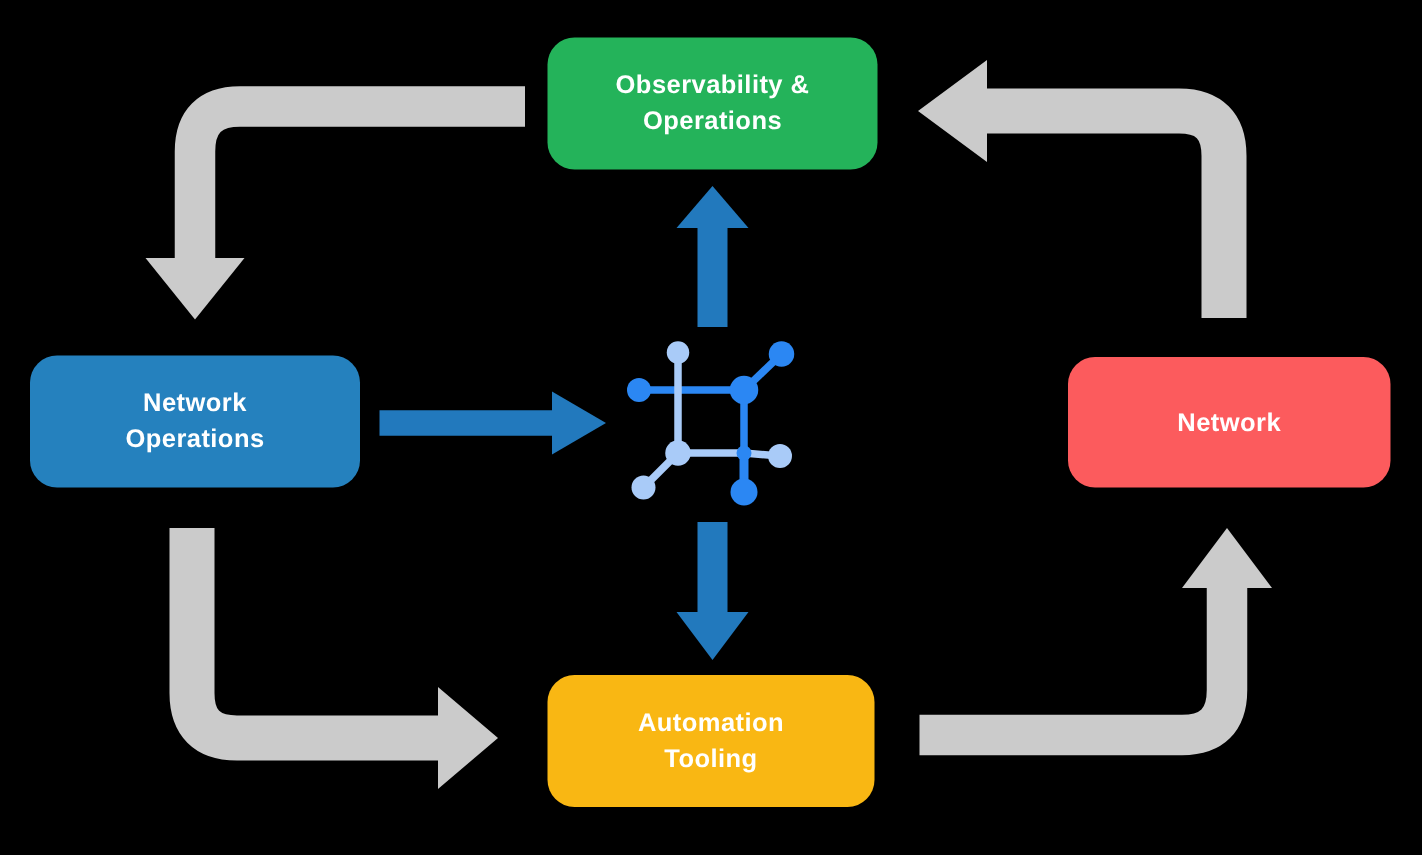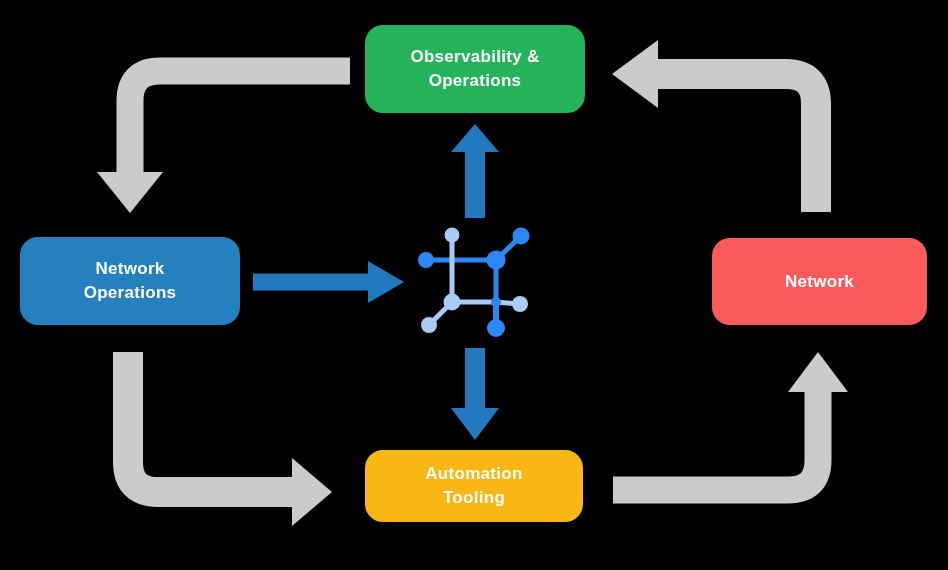--- a/index.html
+++ b/index.html
@@ -26,21 +26,21 @@
     color: #ffffff;
     font-size: 17px;
     font-weight: 600;
     letter-spacing: 0.3px;
     line-height: 1.4;
     text-align: center;
   }
   .node-observability { left: 365px; top: 25px;  width: 220px; height: 88px; background: #24B35A; }
   .node-operations    { left: 20px;  top: 237px; width: 220px; height: 88px; background: #2581BE; }
   .node-infrastructure{ left: 712px; top: 238px; width: 215px; height: 87px; background: #FC5B5D; }
-  .node-automation    { left: 365px; top: 450px; width: 218px; height: 72px; background: #F9B713; }
+  .node-automation    { left: 365px; top: 450px; width: 218px; height: 88px; background: #F9B713; }
   .center-icon {
     position: absolute;
     left: 410px; top: 218px;
     width: 140px; height: 132px;
   }
 </style>
 </head>
 <body>
 
 <div class="canvas">

